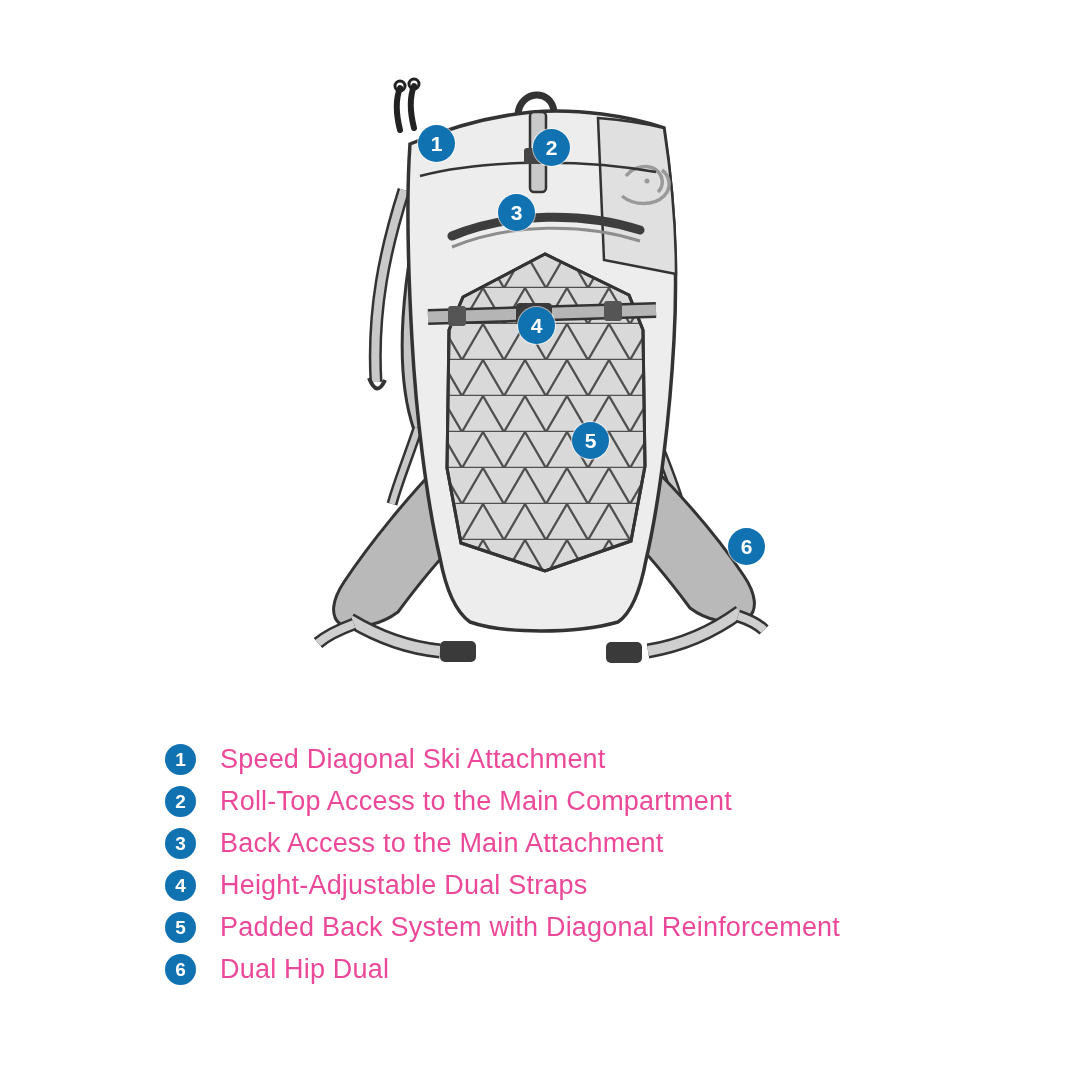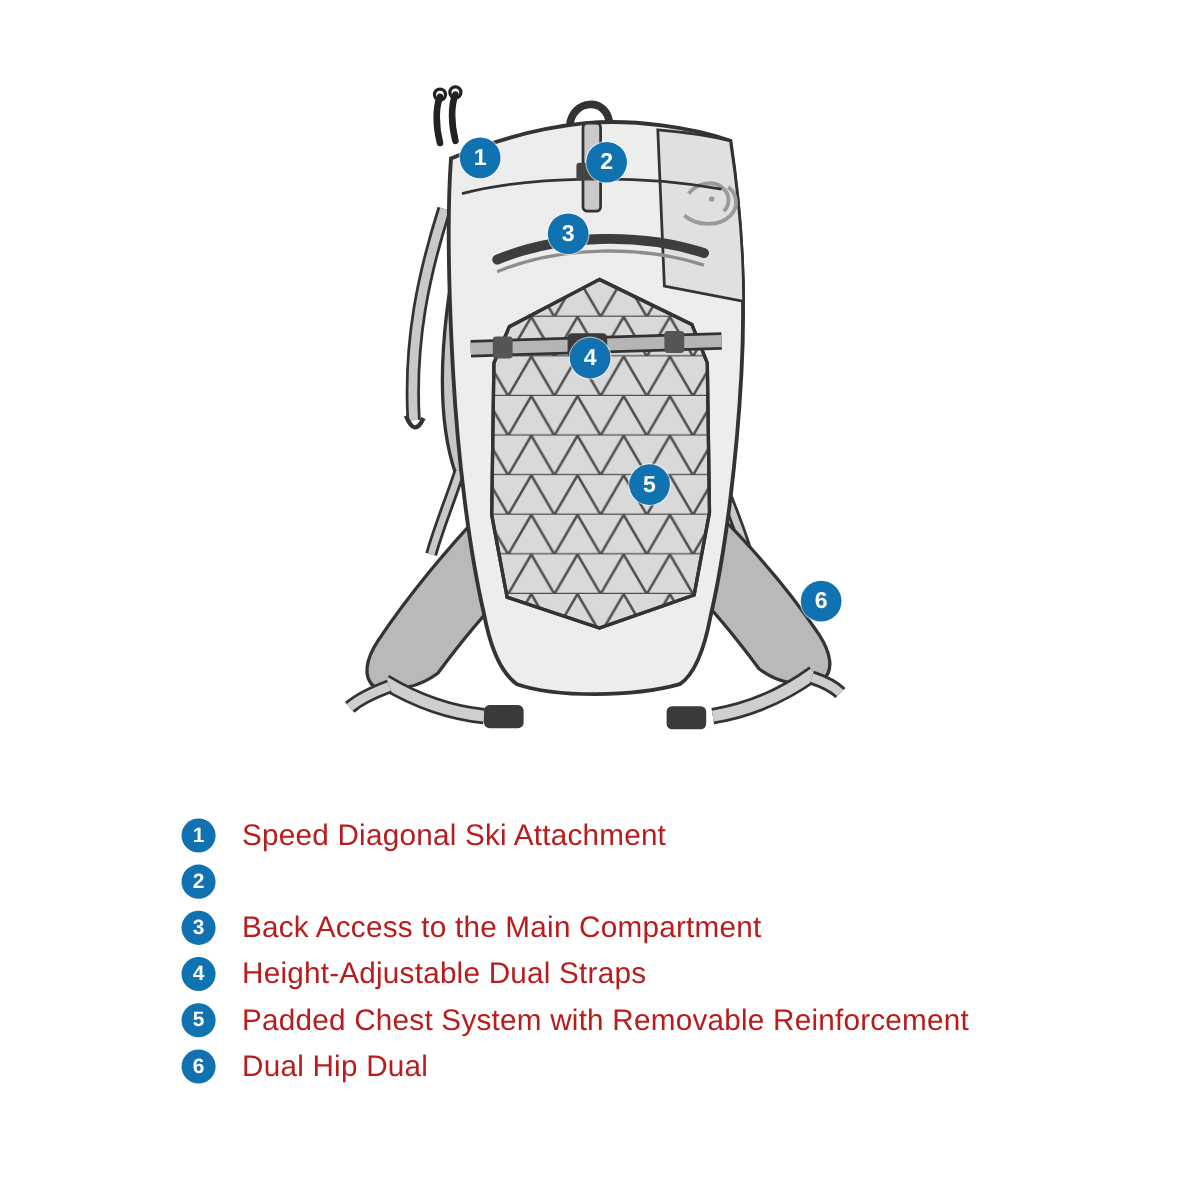--- a/index.html
+++ b/index.html
@@ -23,21 +23,21 @@
     position:absolute; left:165px; top:743px;
     display:flex; flex-direction:column; gap:10px;
   }
   .legend-row{ display:flex; align-items:center; gap:24px; height:32px; }
   .badge{
     flex:0 0 31px; width:31px; height:31px; border-radius:50%;
     background:var(--accent); color:#fff;
     display:flex; align-items:center; justify-content:center;
     font-size:19px; font-weight:bold; line-height:1;
   }
-  .legend-label{ font-size:27px; color:#b91c1c; letter-spacing:.2px; white-space:nowrap; }
+  .legend-label{ font-size:27px; color:#ec4899; letter-spacing:.2px; white-space:nowrap; }
 </style>
 </head>
 <body>
 
 <div class="page">
 
   <div class="diagram">
     <svg viewBox="0 0 1080 1080" aria-hidden="true">
       <defs>
         <pattern id="tripat" width="42" height="36" patternUnits="userSpaceOnUse">
@@ -117,32 +117,33 @@
     <div class="marker" style="left:728px; top:528px;">6</div>
   </div>
 
   <div class="legend">
     <div class="legend-row">
       <span class="badge">1</span>
       <span class="legend-label">Speed Diagonal Ski Attachment</span>
     </div>
     <div class="legend-row">
       <span class="badge">2</span>
+      <span class="legend-label">Roll-Top Access to the Main Compartment</span>
     </div>
     <div class="legend-row">
       <span class="badge">3</span>
-      <span class="legend-label">Back Access to the Main Compartment</span>
+      <span class="legend-label">Back Access to the Main Attachment</span>
     </div>
     <div class="legend-row">
       <span class="badge">4</span>
       <span class="legend-label">Height-Adjustable Dual Straps</span>
     </div>
     <div class="legend-row">
       <span class="badge">5</span>
-      <span class="legend-label">Padded Chest System with Removable Reinforcement</span>
+      <span class="legend-label">Padded Back System with Diagonal Reinforcement</span>
     </div>
     <div class="legend-row">
       <span class="badge">6</span>
       <span class="legend-label">Dual Hip Dual</span>
     </div>
   </div>
 
 </div>
 
 </body></html>

